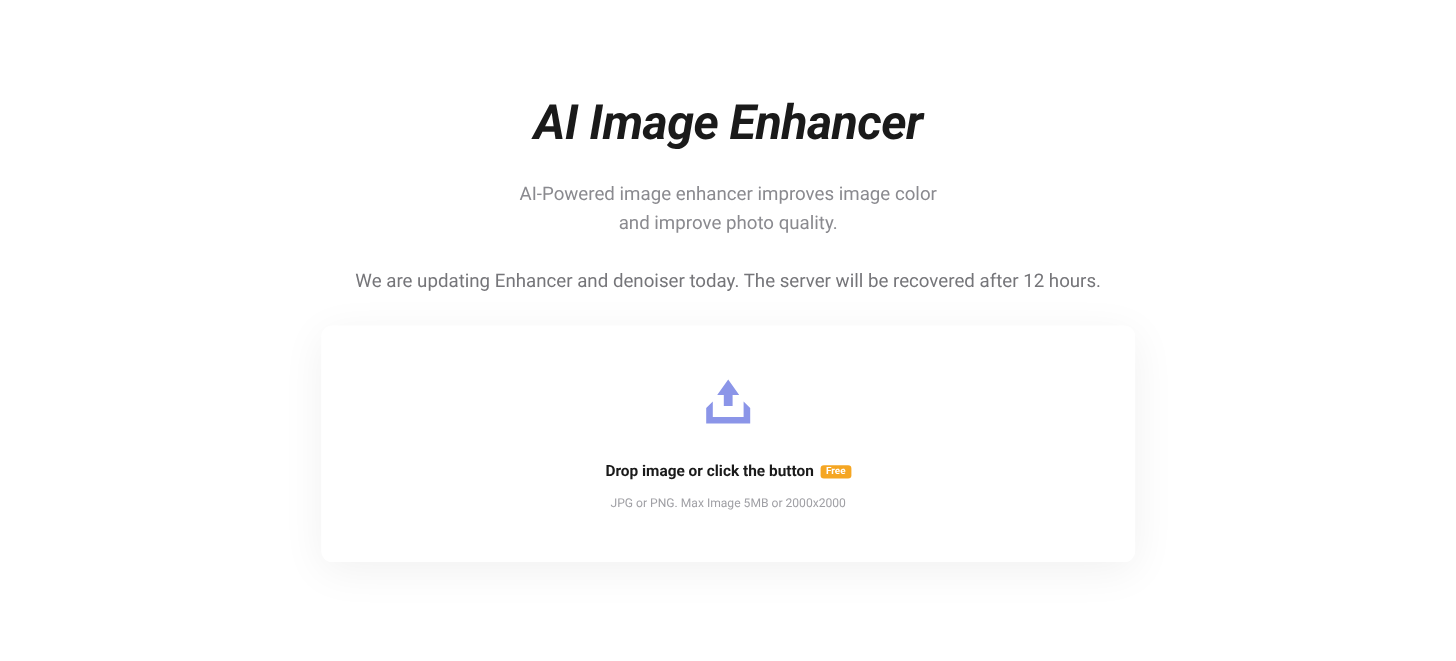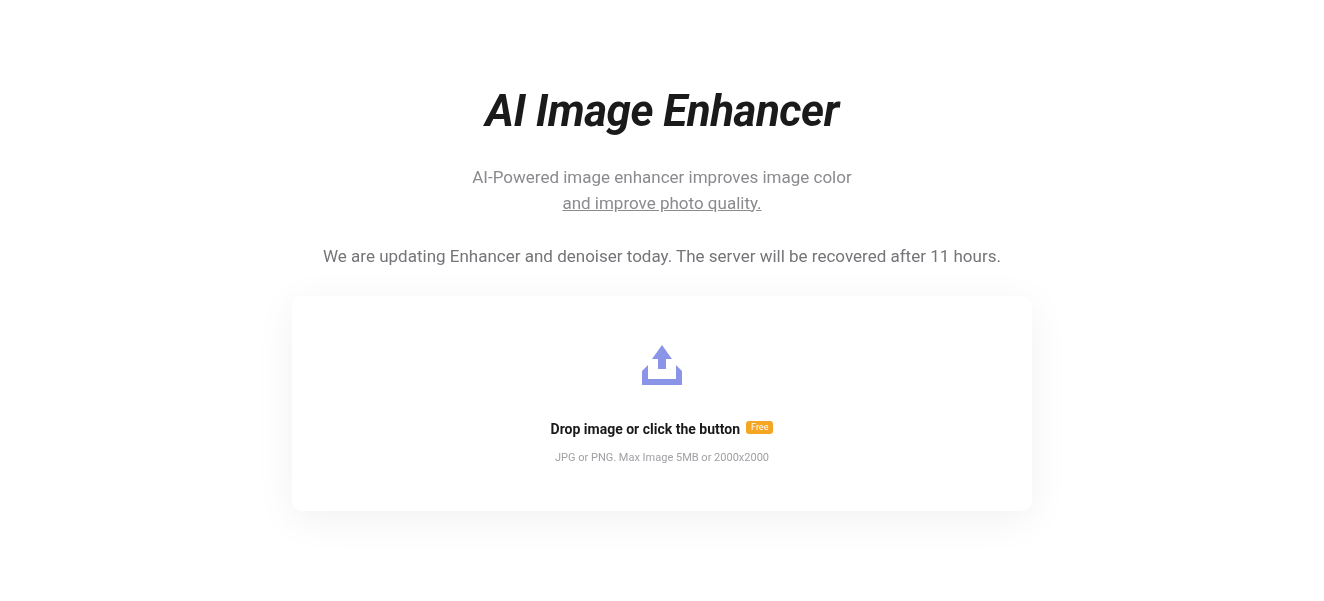--- a/index.html
+++ b/index.html
@@ -27,21 +27,20 @@
     }
     .subtitle-line1,
     .subtitle-line2 {
       font-size: 17px;
       color: #8a8a8f;
       text-align: center;
       line-height: 1.5;
     }
     .subtitle-line2 {
       margin-bottom: 30px;
-      text-decoration: underline;
     }
     .notice {
       font-size: 17px;
       color: #757579;
       text-align: center;
       margin-bottom: 30px;
     }
     .upload-card {
       width: 740px;
       height: 215px;
@@ -57,50 +56,50 @@
     .upload-icon-wrapper {
       margin-bottom: 30px;
     }
     .upload-icon {
       width: 56px;
       height: 48px;
       display: block;
     }
     .drop-text-row {
       display: flex;
-      align-items: flex-start;
+      align-items: center;
       gap: 6px;
       margin-bottom: 14px;
     }
     .drop-text {
       font-size: 14px;
       font-weight: 700;
       color: #1a1a1a;
     }
     .free-badge {
       background: #f5a623;
       color: #ffffff;
       font-size: 9px;
-      font-weight: 400;
+      font-weight: 700;
       padding: 1px 5px;
       border-radius: 3px;
       line-height: 1.2;
     }
     .file-hint {
       font-size: 11px;
       color: #a0a0a5;
     }
   </style>
 </head>
 <body>
 
 <h1 class="page-title">AI Image Enhancer</h1>
 <div class="subtitle-line1">AI-Powered image enhancer improves image color</div>
 <div class="subtitle-line2">and improve photo quality.</div>
-<div class="notice">We are updating Enhancer and denoiser today. The server will be recovered after 11 hours.</div>
+<div class="notice">We are updating Enhancer and denoiser today. The server will be recovered after 12 hours.</div>
 
 <div class="upload-card">
   <div class="upload-icon-wrapper">
     <svg class="upload-icon" viewBox="0 0 56 48" fill="none">
       <path d="M28 2 L38 16 L32 16 L32 26 L24 26 L24 16 L18 16 Z" fill="#8b95e8"></path>
       <path d="M8 28 L14 22 L14 36 L42 36 L42 22 L48 28 L48 42 L8 42 Z" fill="#8b95e8"></path>
     </svg>
   </div>
   <div class="drop-text-row">
     <span class="drop-text">Drop image or click the button</span>

